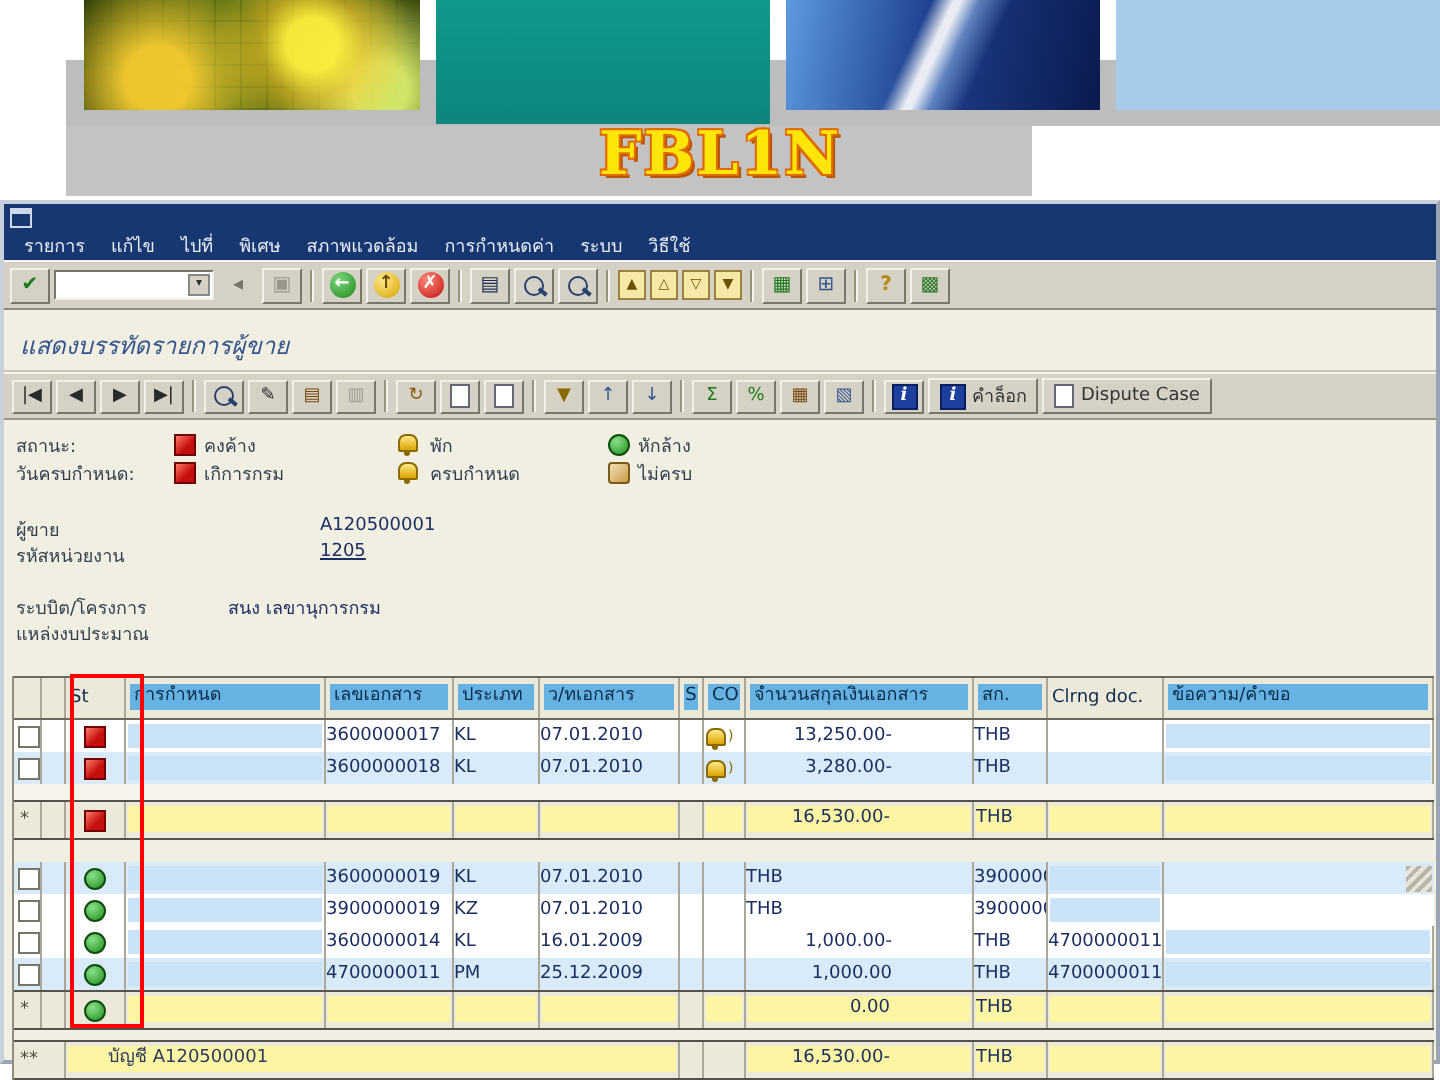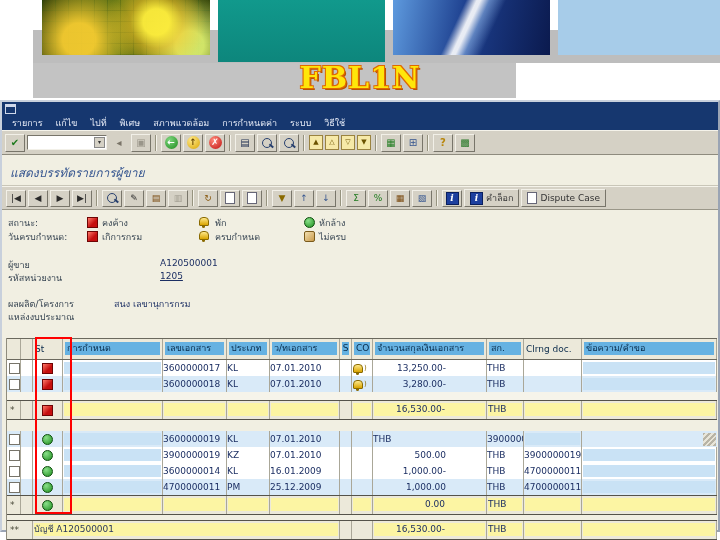--- a/index.html
+++ b/index.html
@@ -92,21 +92,21 @@
   .sticon{display:flex;align-items:center;justify-content:center;height:100%;}
   .coicon{display:flex;align-items:center;height:100%;padding-left:1px;gap:1px;font-size:7px;color:#8a6a00;}
   .sprow1{height:8px;background:#f6f4ea;border-bottom:1px solid #55534a;}
   .sprow2{height:11px;background:#f1efe2;}
   .sprow3{height:5px;background:#f1efe2;}
   .subrow{height:18px;line-height:18px;border-bottom:1px solid #55534a;background:#ece9da;}
   .yin{display:block;margin:2px 1px;height:13px;line-height:13px;background:#fcf5a3;}
   .yin.num{padding-right:40px;}
   .marker{padding-left:3px;color:#4a4a3a;}
   .acctrow{height:18px;line-height:18px;border-top:1px solid #55534a;border-bottom:1px solid #55534a;background:#ece9da;margin-top:0;}
-  .acctlabel{padding-left:0;color:#2c3a5e;}
+  .acctlabel{padding-left:20px;color:#2c3a5e;}
   .annot{position:absolute;left:28px;top:-1px;width:33px;height:173px;border:2px solid #f00;pointer-events:none;}
   .grip{position:absolute;right:2px;bottom:4px;width:13px;height:13px;
         background:repeating-linear-gradient(135deg,#b8b4a6 0 2px,#e8e5d8 2px 4px);}
 </style>
 </head>
 <body>
 
 <div class="stage">
 
   <div class="banner">
@@ -236,21 +236,21 @@
       <span class="abs lbl" style="left:100px;top:20px;">เกิการกรม</span>
       <span class="abs" style="left:197px;top:21px;"><span class="bell"></span></span>
       <span class="abs lbl" style="left:213px;top:20px;">ครบกำหนด</span>
       <span class="abs" style="left:302px;top:21px;"><span class="ic-notdue"></span></span>
       <span class="abs lbl" style="left:317px;top:20px;">ไม่ครบ</span>
 
       <span class="abs lbl" style="left:6px;top:48px;">ผู้ขาย</span>
       <span class="abs val" style="left:158px;top:48px;">A120500001</span>
       <span class="abs lbl" style="left:6px;top:61px;">รหัสหน่วยงาน</span>
       <span class="abs val" style="left:158px;top:61px;text-decoration:underline;">1205</span>
-      <span class="abs lbl" style="left:6px;top:87px;">ผลผลิต/โครงการ</span>
+      <span class="abs lbl" style="left:6px;top:87px;">ระบบิต/โครงการ</span>
       <span class="abs val" style="left:112px;top:87px;">สนง เลขานุการกรม</span>
       <span class="abs lbl" style="left:6px;top:100px;">แหล่งงบประมาณ</span>
 
       <div class="tablewrap">
 
         <div class="trow hrow">
           <div class="c"></div>
           <div class="c"></div>
           <div class="c hplain">St</div>
           <div class="c">
@@ -403,21 +403,20 @@
               <span class="ic-green"></span>
             </div>
           <div class="c">
               <span class="fblock"></span>
             </div>
           <div class="c val">3900000019</div>
           <div class="c val">KZ</div>
           <div class="c val">07.01.2010</div>
           <div class="c"></div>
           <div class="c"></div>
-          <div class="c val num">500.00</div>
           <div class="c val">THB</div>
           <div class="c val">3900000019</div>
           <div class="c">
               <span class="fblock"></span>
             </div>
         </div>
 
         <div class="trow drow">
           <div class="c">
               <div class="cbx"></div>

